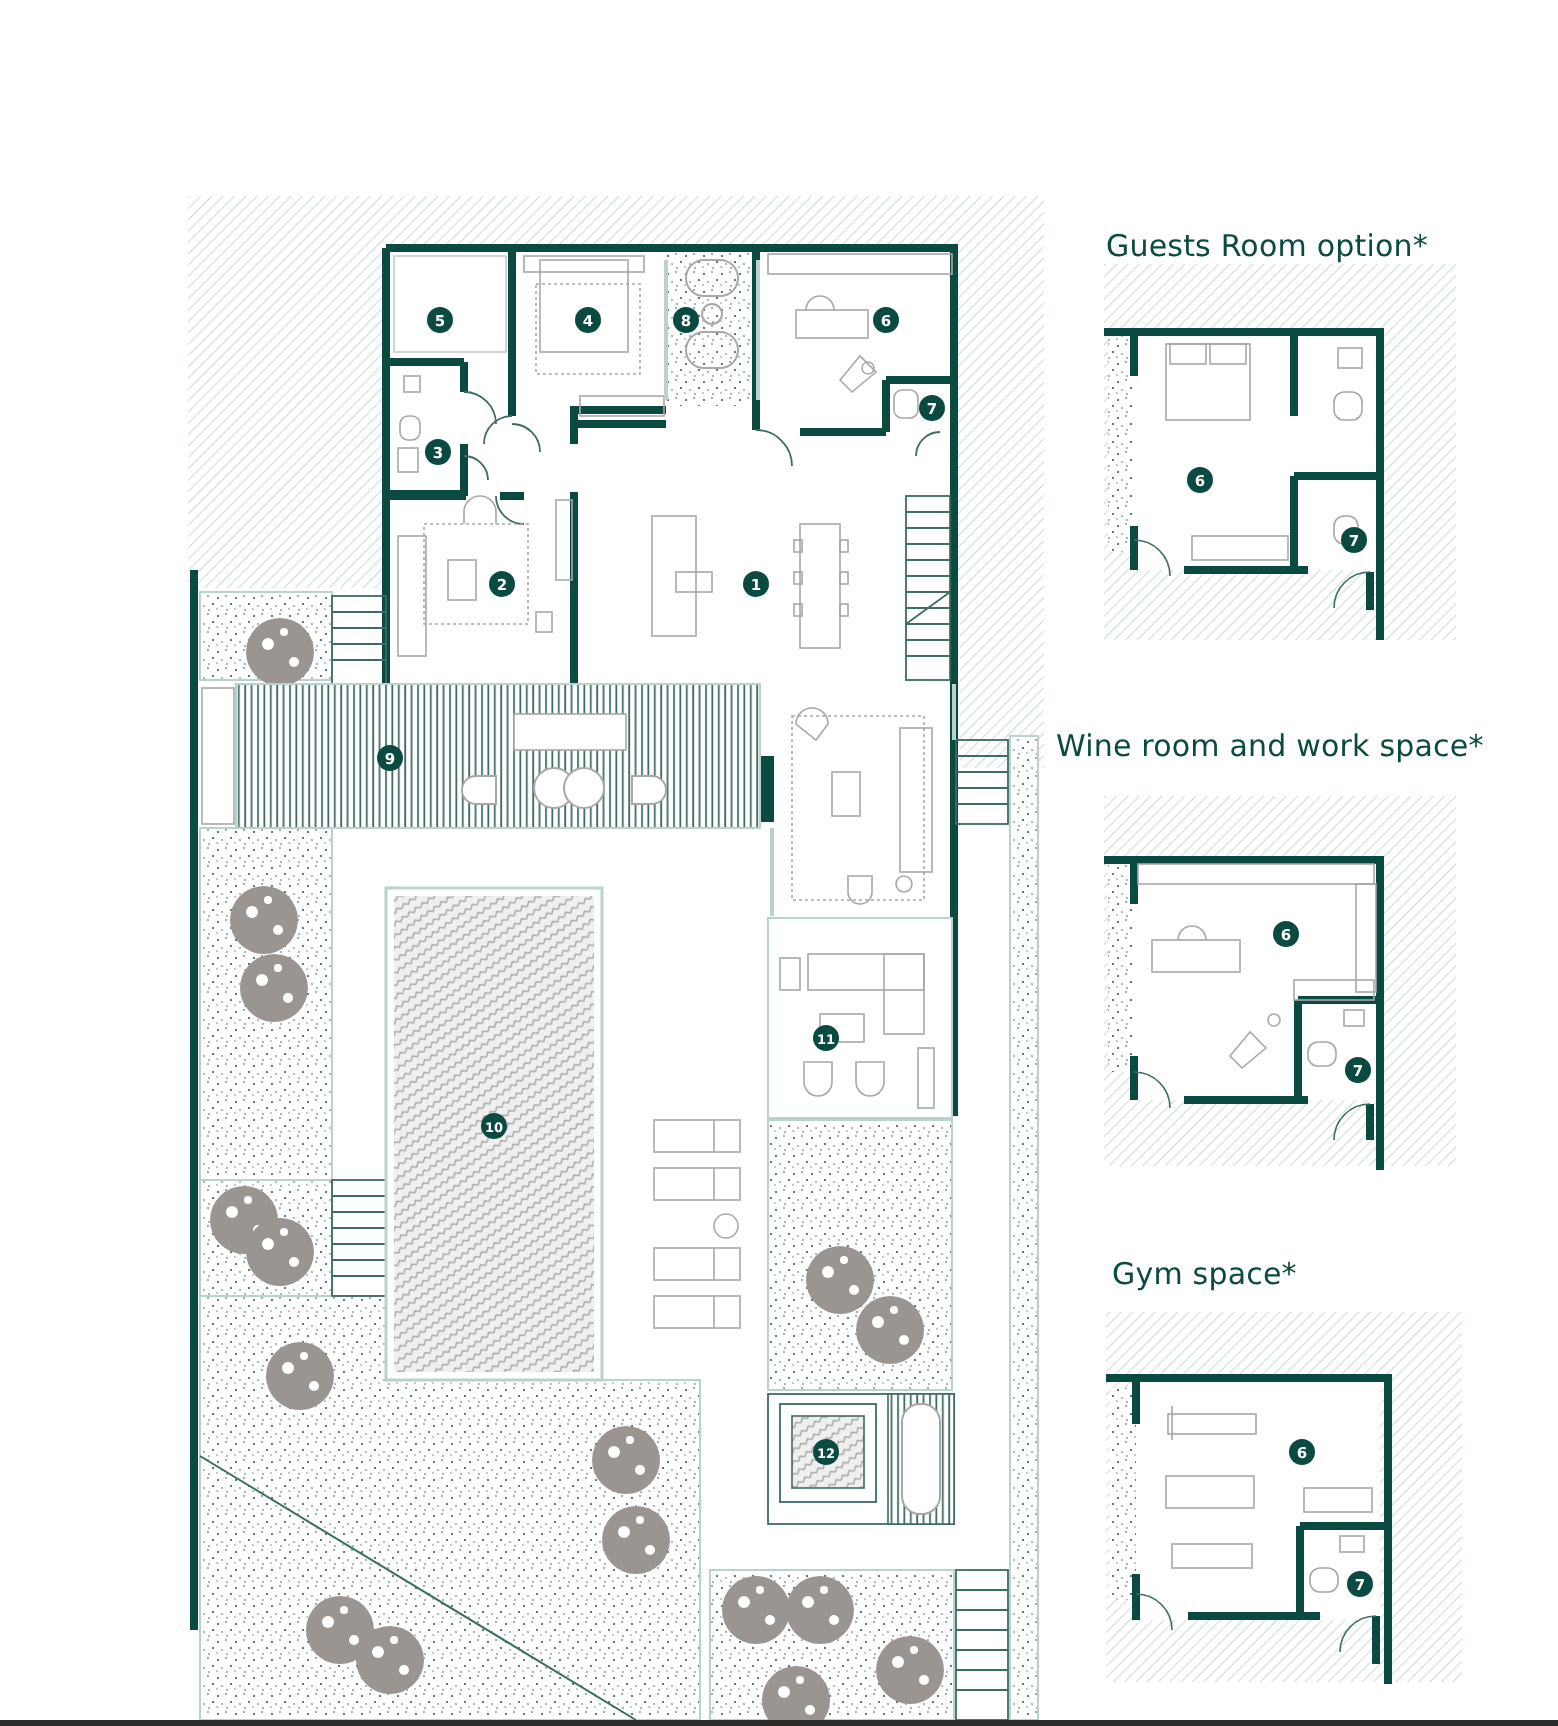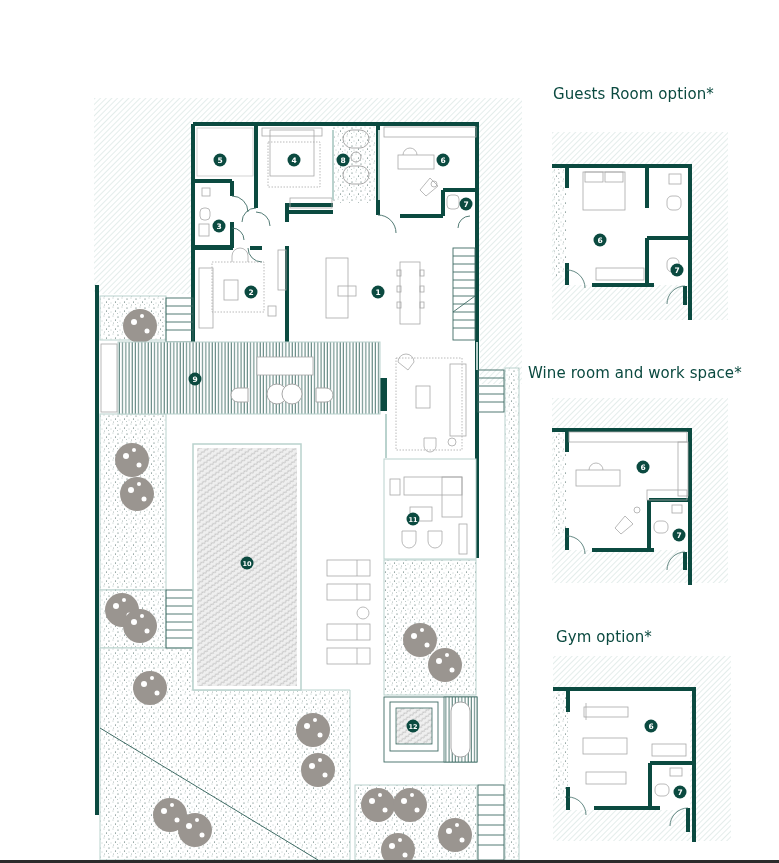--- a/index.html
+++ b/index.html
@@ -411,17 +411,17 @@
           <text x="651" y="729" text-anchor="middle">6</text>
         </g>
       <g>
           <circle cx="680" cy="792" r="6.5" fill="#0b4a40"></circle>
           <text x="680" y="795" text-anchor="middle">7</text>
         </g>
     </g>
   </g>
 </svg>
 
-<div class="caption" style="left:553px; top:85px;">Guests Room option*</div>
+<div class="caption" style="left:553px; top:114px;">Guests Room option*</div>
 <div class="caption" style="left:528px; top:364px;">Wine room  and work space*</div>
-<div class="caption" style="left:556px; top:628px;">Gym option*</div>
+<div class="caption" style="left:556px; top:628px;">Gym space*</div>
 
 <div class="bottom-rule"></div>
 
 </body></html>

